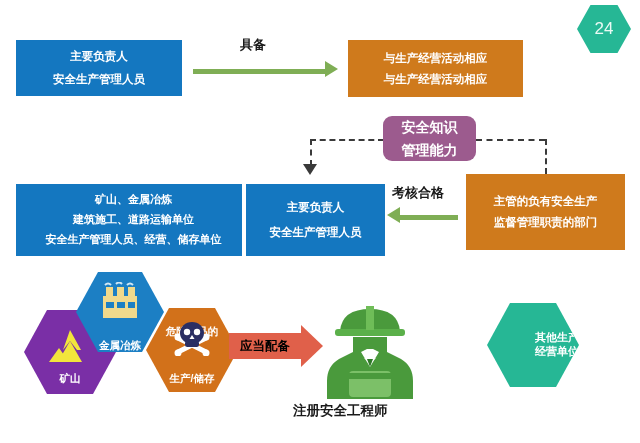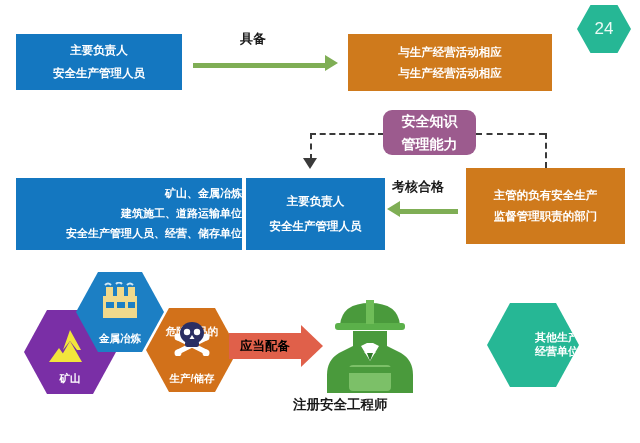--- a/index.html
+++ b/index.html
@@ -1,42 +1,42 @@
 <!DOCTYPE html>
 <html><head>
 <meta charset="utf-8">
 <style>
   html,body{margin:0;padding:0;background:#ffffff;}
   body{font-family:"Liberation Sans","DejaVu Sans",sans-serif;}
   #stage{position:relative;width:640px;height:443px;background:#ffffff;overflow:hidden;}
-  .abs{position:absolute;}
+  .abs{position:absolute;margin-top:6px;}
 
   
   .box{display:flex;flex-direction:column;align-items:center;justify-content:center;
        color:#ffffff;font-weight:bold;text-align:center;box-sizing:border-box;}
   .box .ln{line-height:1.45;white-space:nowrap;}
 
   .blue{background:#1477c0;}
   .orange{background:#cf7a1c;}
   .purple-pill{background:#9c5b8e;border-radius:9px;}
 
   
   #box-top-left{left:16px;top:34px;width:166px;height:56px;font-size:11.5px;}
   #box-top-left .ln{margin:3px 0;}
 
   
-  #box-top-right{left:348px;top:34px;width:204px;height:57px;font-size:11.5px;}
+  #box-top-right{left:348px;top:34px;width:175px;height:57px;font-size:11.5px;}
   #box-top-right .ln{margin:2px 0;}
 
   
   #box-purple{left:383px;top:110px;width:93px;height:45px;font-size:14px;}
   #box-purple .ln{margin:1px 0;}
 
   
-  #band-left{left:16px;top:178px;width:226px;height:72px;align-items:flex-end;
+  #band-left{left:16px;top:178px;width:226px;height:72px;align-items:center;
              padding-left:9px;justify-content:center;font-size:11px;}
   #band-left .ln{margin:2px 0;text-align:left;}
   #band-right{left:246px;top:178px;width:139px;height:72px;font-size:11.5px;}
   #band-right .ln{margin:4px 0;}
 
   
   #box-dept{left:466px;top:168px;width:159px;height:76px;font-size:11.5px;}
   #box-dept .ln{margin:2px 0;}
 
   
@@ -66,21 +66,21 @@
 
   
   .hex{position:absolute;display:flex;flex-direction:column;align-items:center;justify-content:flex-end;
        clip-path:polygon(25% 0%,75% 0%,100% 50%,75% 100%,25% 100%,0% 50%);
        color:#fff;font-weight:bold;text-align:center;box-sizing:border-box;}
   .hex .cap{font-size:10.5px;line-height:1.25;width:100%;}
 
   #hex-badge{left:577px;top:5px;width:54px;height:48px;background:#26b795;
        justify-content:center;font-size:17px;font-weight:normal;color:#eafaf4;}
   #hex-mine{left:24px;top:310px;width:92px;height:84px;background:#7a2fa6;padding-bottom:9px;}
-  #hex-metal{left:76px;top:272px;width:88px;height:80px;background:#1c7fc4;padding-bottom:7px;}
+  #hex-metal{left:76px;top:272px;width:88px;height:80px;background:#1c7fc4;}
   #hex-danger{left:146px;top:308px;width:92px;height:84px;background:#d2711a;padding-bottom:7px;gap:34px;}
   #hex-other{left:487px;top:303px;width:92px;height:84px;background:#26b795;
        justify-content:center;text-align:right;}
   #hex-other .cap{font-size:11px;}
 
   .hexicon{position:absolute;left:0;right:0;display:flex;justify-content:center;}
   #icon-mine{top:18px;}
   #icon-metal{top:10px;}
   #icon-danger{top:12px;}
 

